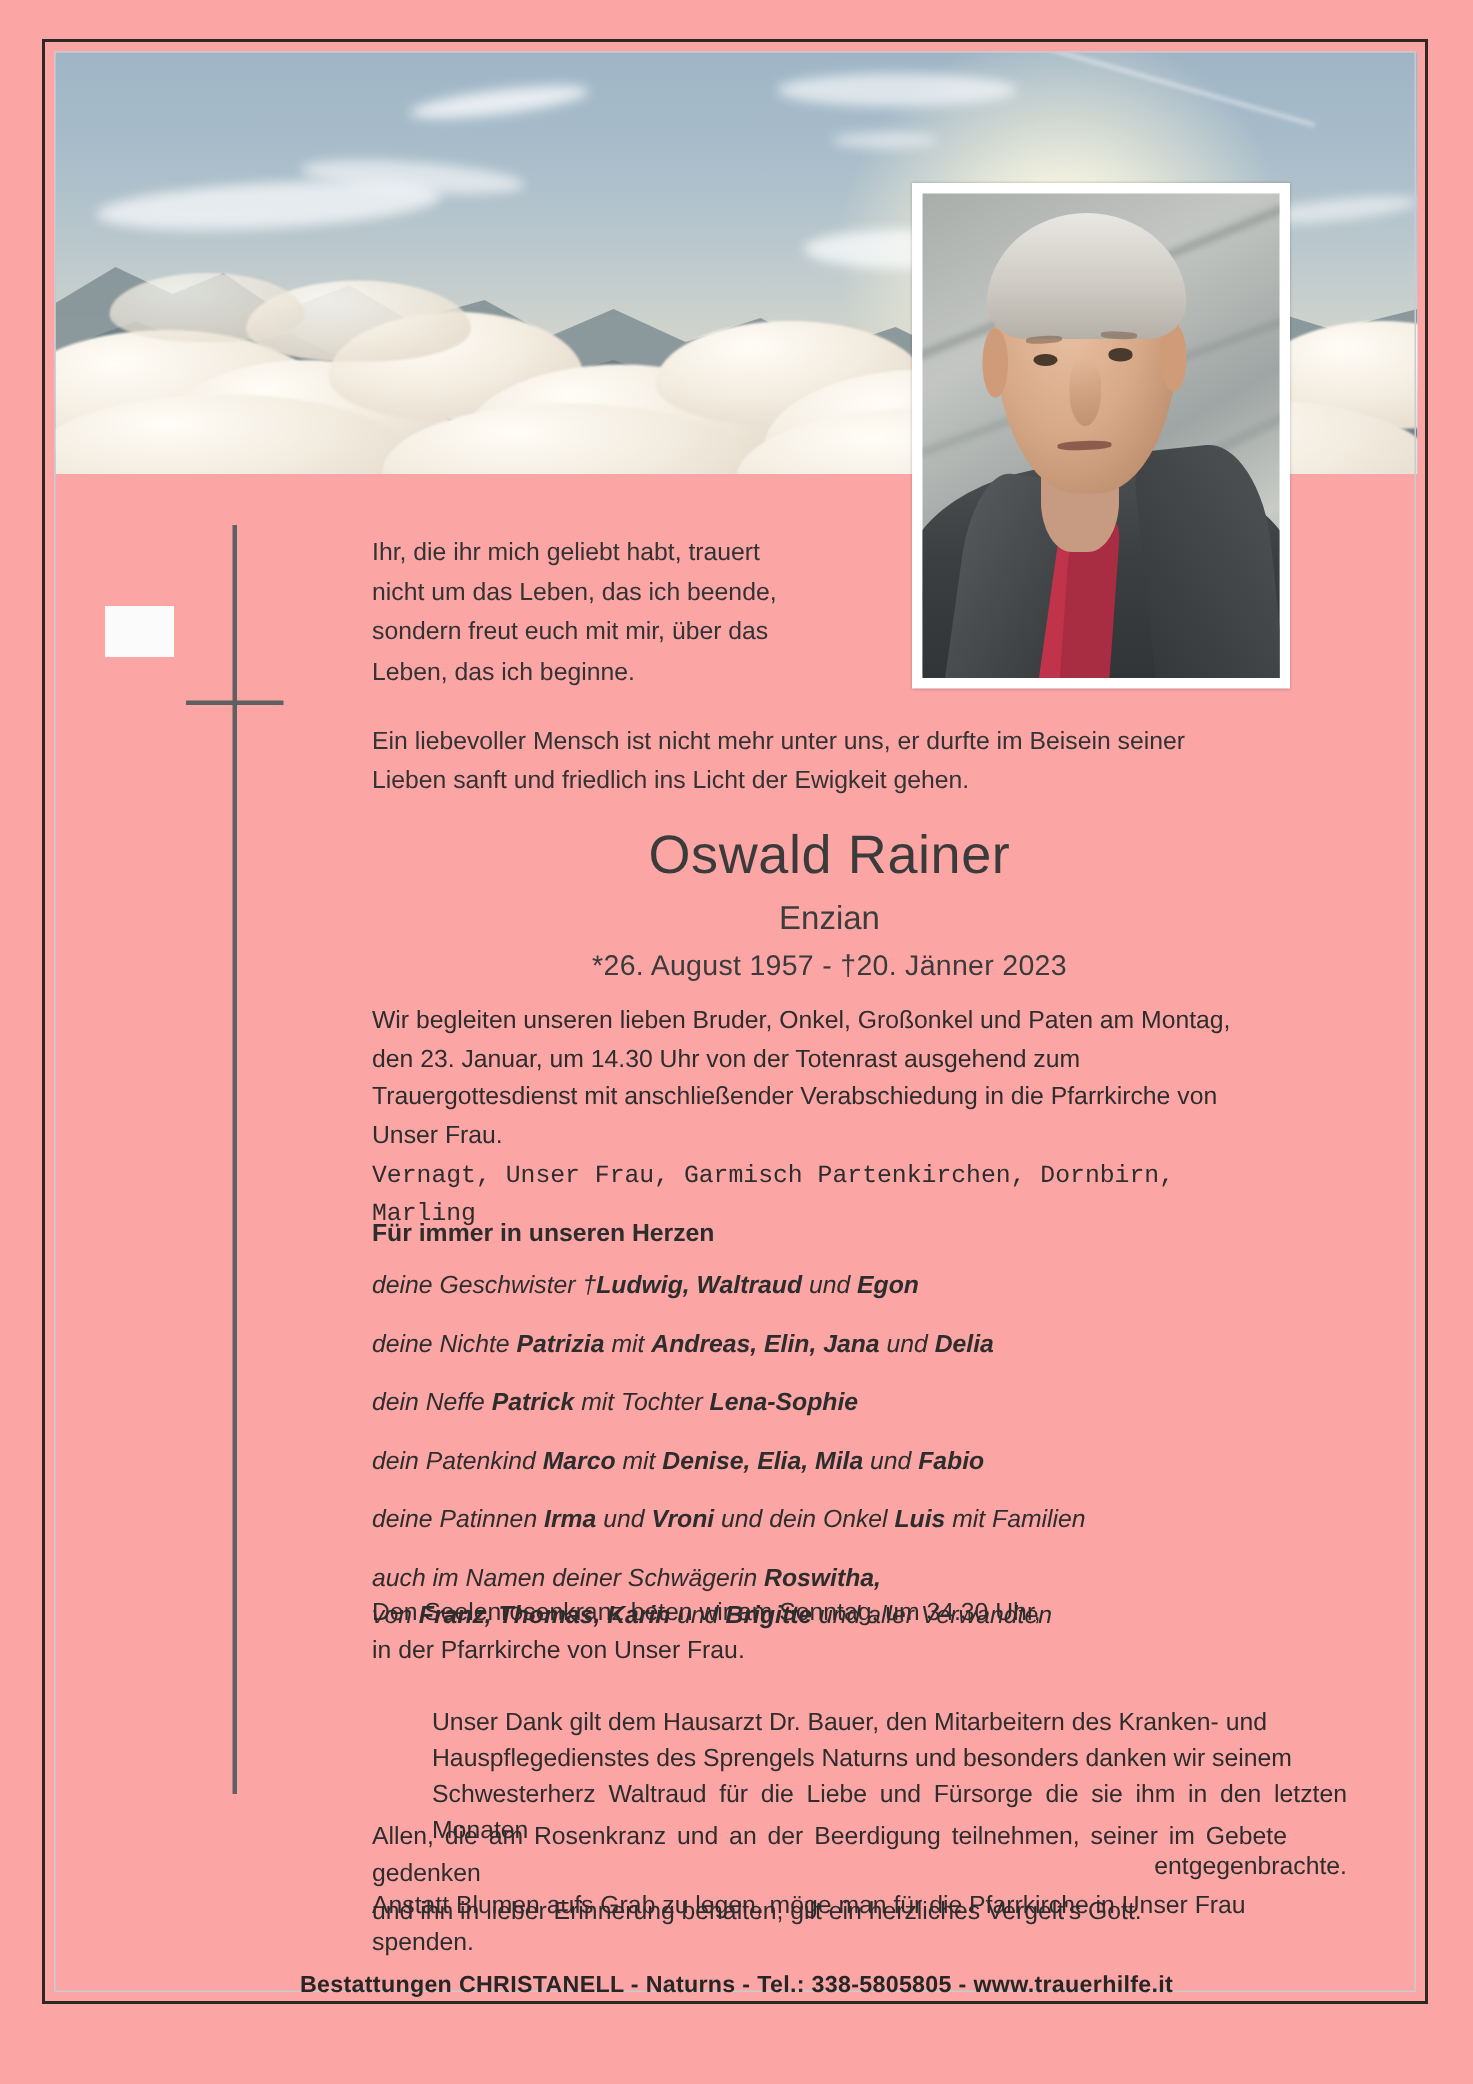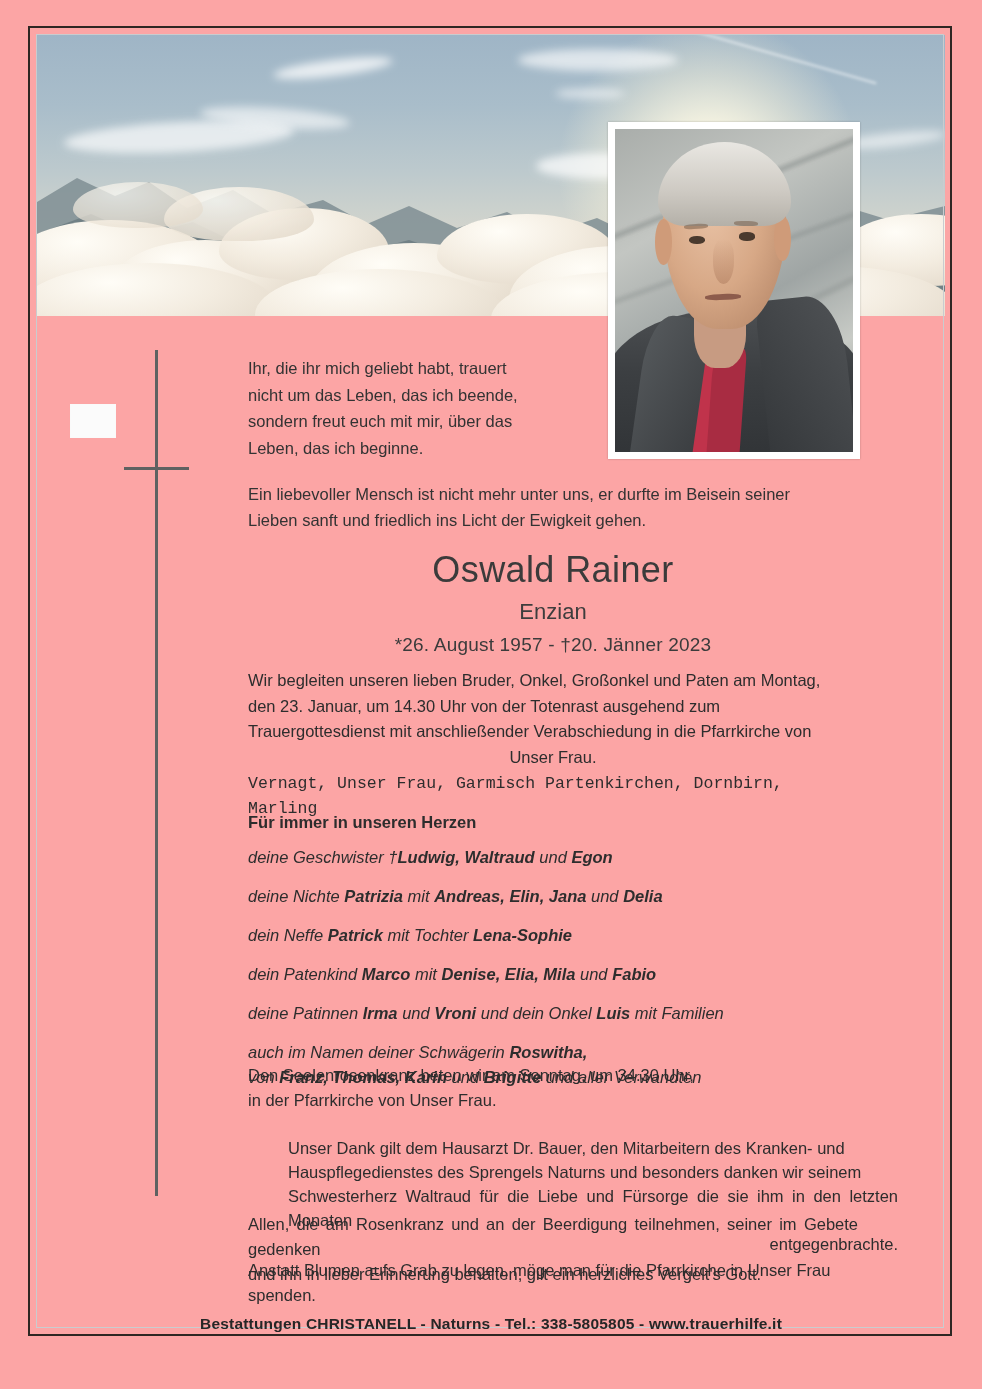--- a/index.html
+++ b/index.html
@@ -291,21 +291,21 @@
     letter-spacing: 0.2px;
   }
 
   .funeral {
     top: 668px;
     font-size: 16.5px;
     line-height: 25.5px;
     text-align: justify;
     text-justify: inter-word;
   }
-  .funeral .last { text-align: center; }
+  .funeral .last { text-align: left; }
 
   .places {
     top: 771px;
     font-size: 16.5px;
     line-height: 25px;
     font-family: Liberation Mono, monospace;
   }
 
   .family { top: 811px; font-size: 16.5px; }
   .family .head-line {

